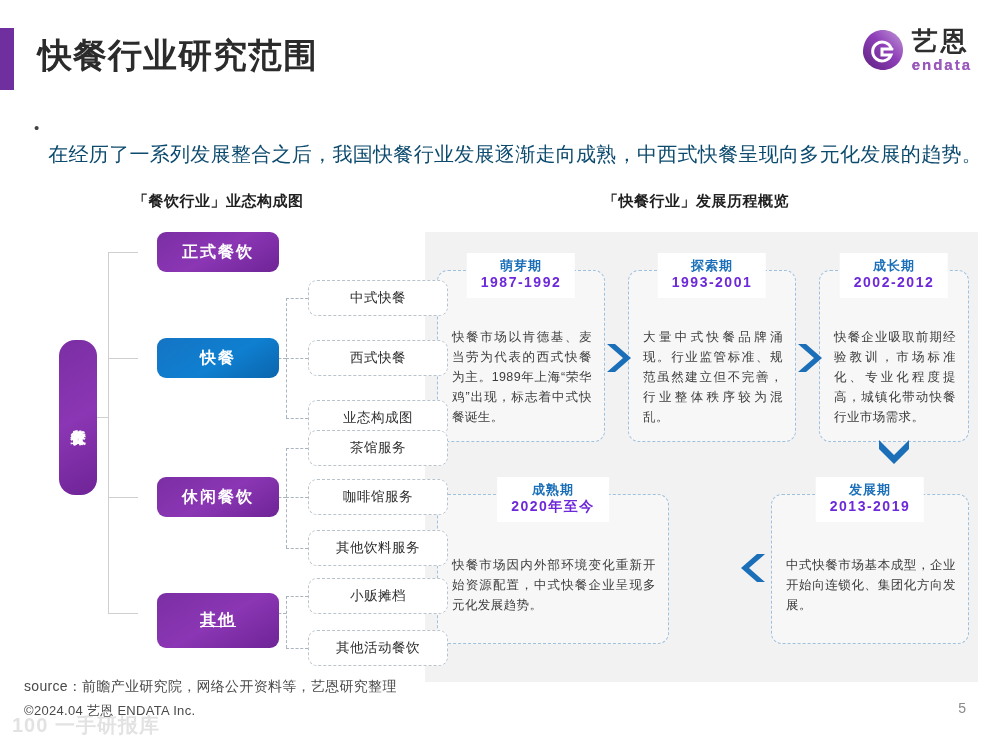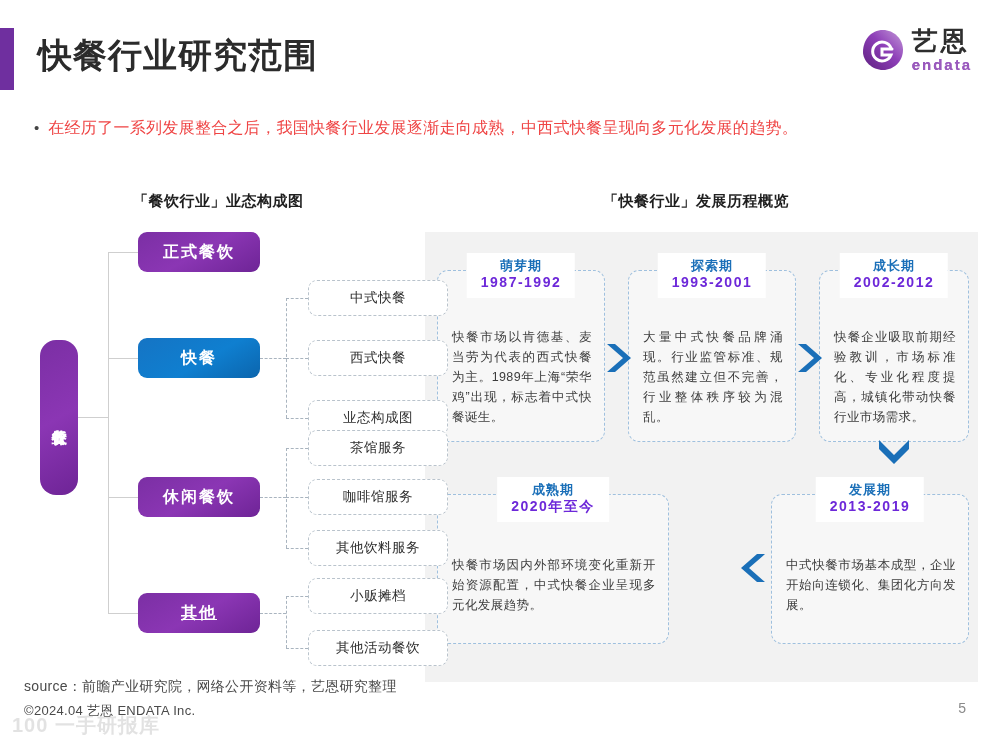--- a/index.html
+++ b/index.html
@@ -34,54 +34,55 @@
             background:linear-gradient(90deg,#7a2fa0,#b07ed0);
             -webkit-background-clip:text; background-clip:text; color:#9a59bd;
             margin-top:3px; text-align:right; }
 
   
   #bullet-row{
     position:absolute; left:34px; top:118px;
     display:flex; align-items:flex-start; gap:9px;
   }
   #bullet-dot{ font-size:15px; line-height:20px; color:#444; }
-  #bullet-text{ font-size:16px; line-height:20px; color:#ef4444; letter-spacing:.3px;}
+  #bullet-text{ font-size:20px; line-height:20px; color:#0c4a6e; letter-spacing:.3px;margin-top:26px;}
 
   
   .sec-title{
     position:absolute; font-size:15px; font-weight:700; color:#1f1f1f;
     letter-spacing:.5px;
   }
   #left-title{ left:133px; top:192px; }
   #right-title{ left:603px; top:192px; }
 
   
   #left-panel{ position:absolute; left:30px; top:230px; width:390px; height:455px; }
 
   .node{
     position:absolute;
     display:flex; align-items:center; justify-content:center;
     border-radius:9px;
     color:#fff; font-weight:700; font-size:16px;
     letter-spacing:2px;
     z-index:3;
+    margin-left:19px;
   }
   .node.purple{ background:linear-gradient(150deg,#7b2fa4 0%,#8b36b4 50%,#6e2496 100%); }
   .node.blue  { background:linear-gradient(150deg,#1574c4 0%,#0f7fd0 55%,#0b65ad 100%); }
 
   #node-root{
     left:10px; top:110px; width:38px; height:155px;
     border-radius:16px; font-size:15px; letter-spacing:0;
     writing-mode:vertical-rl; text-orientation:upright;
     line-height:1.35;
   }
   #node-formal { left:108px; top:2px;   width:122px; height:40px; }
   #node-fast   { left:108px; top:108px; width:122px; height:40px; }
   #node-leisure{ left:108px; top:247px; width:122px; height:40px; }
-  #node-other  { left:108px; top:363px; width:122px; height:40px;text-decoration:underline; }
+  #node-other  { left:108px; top:363px; width:122px; height:55px;text-decoration:underline; }
 
   .leaf{
     position:absolute; width:140px; height:36px;
     border:1px dashed #b9c3cc; border-radius:9px; background:#fff;
     display:flex; align-items:center; justify-content:center;
     font-size:13.5px; color:#2e2e2e; letter-spacing:.5px; z-index:3;
   }
   
   .conn{ position:absolute; z-index:1; }
   .solid-v{ border-left:1.5px solid #cfcfcf; }

